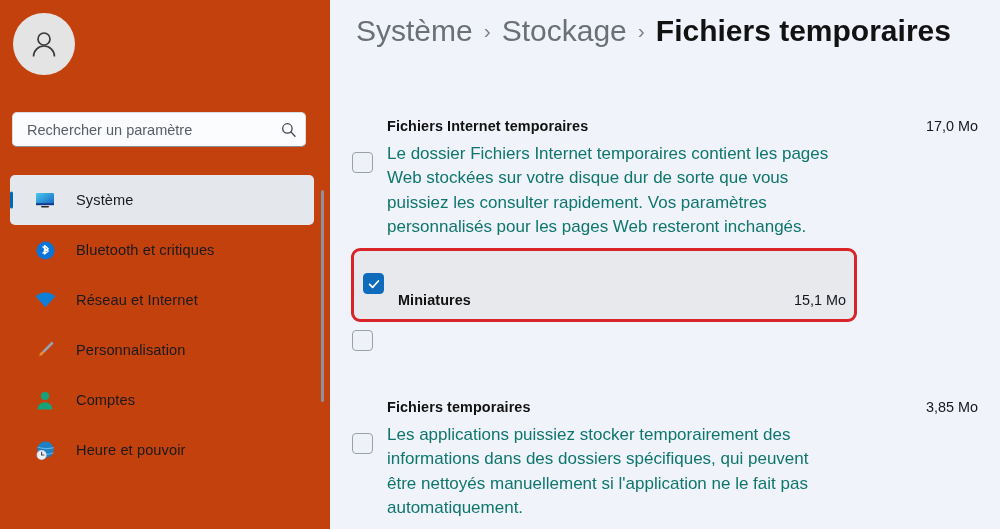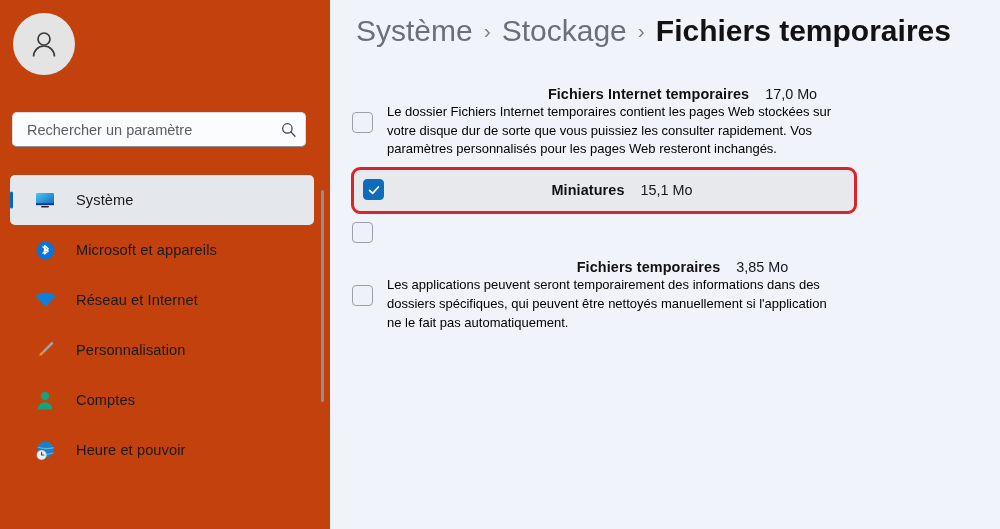--- a/index.html
+++ b/index.html
@@ -200,39 +200,40 @@
     align-items: center;
     justify-content: center;
   }
   .checkbox.checked svg { display: block; }
 
   .item-body { flex: 1; min-width: 0; }
 
   .item-head {
     display: flex;
     align-items: baseline;
-    justify-content: center;
+    justify-content: space-between;
   }
   .item-title {
     font-size: 14.4px;
     font-weight: bold;
     color: #111111;
     letter-spacing: 0.1px;
   }
   .item-size {
     font-size: 14.4px;
     color: #14171c;
     margin-left: 16px;
     white-space: nowrap;
+    margin-top: 32px;
   }
   .item-desc {
-    font-size: 13px;
-    color: #000000;
+    font-size: 17px;
+    color: #0f766e;
     line-height: 1.44;
-    margin-top: 1px;
+    margin-top: 8px;
     max-width: 452px;
   }
   .item.highlight .item-desc { max-width: 470px; }
 </style>
 </head>
 <body>
 
 <div id="sidebar">
 
   <div id="avatar">
@@ -273,21 +274,21 @@
       <span class="nav-label">Système</span>
     </div>
 
     <div class="nav-item">
       <span class="nav-icon">
         <svg width="21" height="21" viewBox="0 0 21 21">
           <circle cx="10.5" cy="10.5" r="9" fill="#0b74d9"></circle>
           <path d="M8 7 l5.2 4 -3.6 3 V5.6 l3.6 3.2 -5.2 4.2" fill="none" stroke="#ffffff" stroke-width="1.45" stroke-linejoin="round" stroke-linecap="round"></path>
         </svg>
       </span>
-      <span class="nav-label">Microsoft et appareils</span>
+      <span class="nav-label">Bluetooth et critiques</span>
     </div>
 
     <div class="nav-item">
       <span class="nav-icon">
         <svg width="23" height="18" viewBox="0 0 23 18">
           <path d="M1.5 5.2 A15 15 0 0 1 21.5 5.2 L11.5 16.2 Z" fill="#0f7ed6"></path>
         </svg>
       </span>
       <span class="nav-label">Réseau et Internet</span>
     </div>
@@ -385,19 +386,19 @@
     </div>
 
     <div class="item">
       <div class="item-inner">
         <span class="checkbox unchecked"></span>
         <div class="item-body">
           <div class="item-head">
             <span class="item-title">Fichiers temporaires</span>
             <span class="item-size">3,85 Mo</span>
           </div>
-          <div class="item-desc">Les applications peuvent seront temporairement des informations dans des dossiers spécifiques, qui peuvent être nettoyés manuellement si l'application ne le fait pas automatiquement.</div>
+          <div class="item-desc">Les applications puissiez stocker temporairement des informations dans des dossiers spécifiques, qui peuvent être nettoyés manuellement si l'application ne le fait pas automatiquement.</div>
         </div>
       </div>
     </div>
 
   </div>
 </div>
 
 </body></html>

